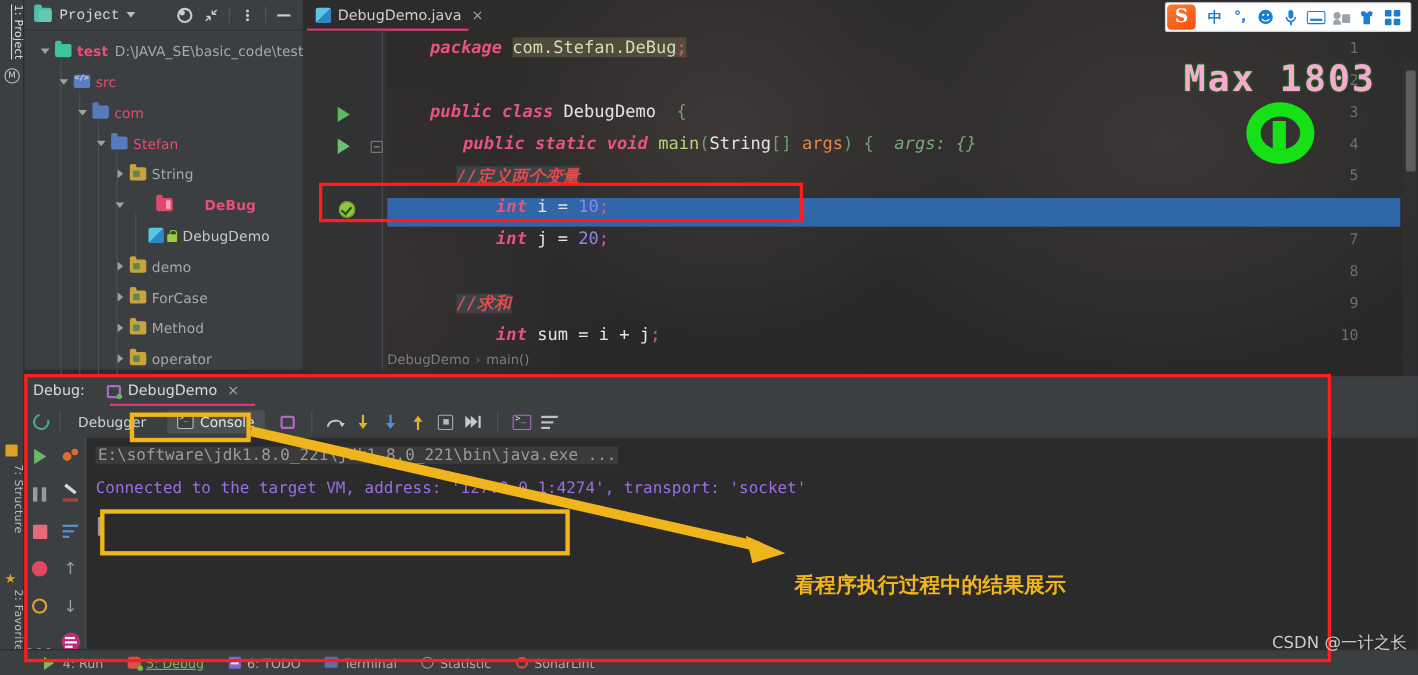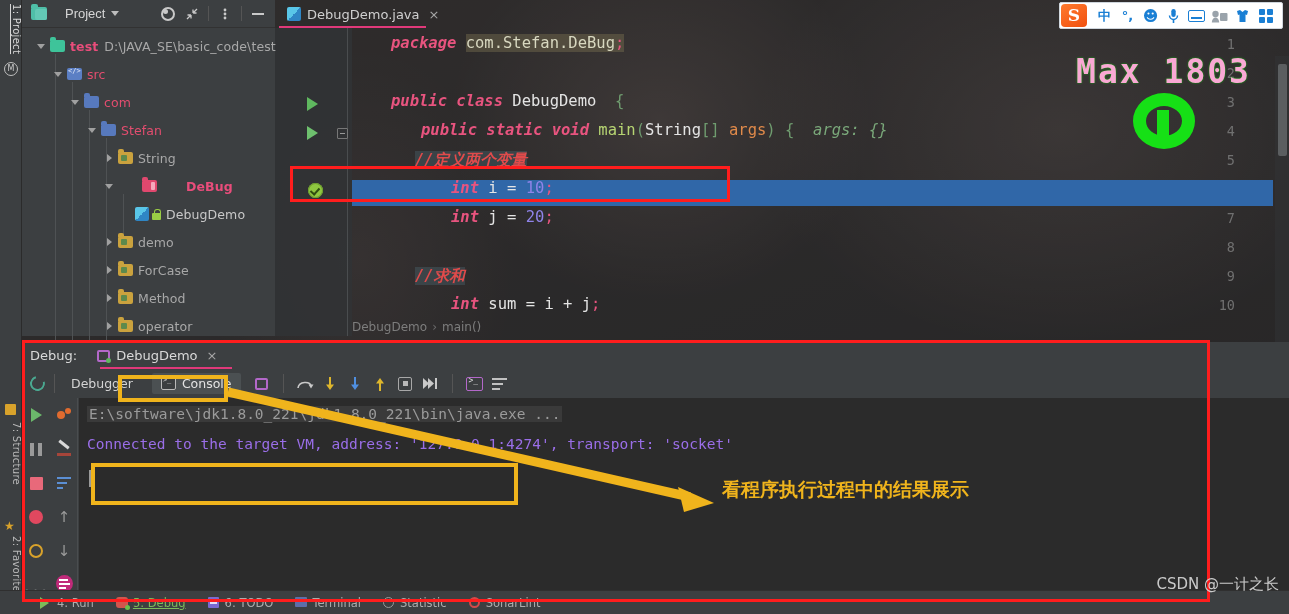--- a/index.html
+++ b/index.html
@@ -72,21 +72,21 @@
     background: #4fbfa8; border-radius: 2px;
   }
   .pfolder-ic:before {
     content:""; position:absolute; left:0; top:-3px; width:7px;height:4px;
     background:#4fbfa8; border-radius: 2px 2px 0 0;
   }
   .pfolder-ic:after {
     content:""; position:absolute; left:4px; top:2px; width:12px;height:11px;
     background:#63c9b5; border-radius:2px;
   }
-  .ptitle { margin-left: 18px; font-size: 13px; color: #d6d6d6; font-family:Liberation Sans, sans-serif; }
+  .ptitle { margin-left: 7px; font-size: 13px; color: #d6d6d6; font-family:Liberation Mono, monospace; }
   .chev-dn {
     margin-left: 6px; width: 0;height:0;
     border-left:4px solid transparent;border-right:4px solid transparent;
     border-top:5px solid #bdbdbd;
   }
   .phead-actions { margin-left:auto; display:flex; align-items:center; gap:2px; padding-right:6px; }
   .ic-btn { width: 22px; height: 22px; position: relative; display:flex; align-items:center; justify-content:center; }
   .target-ic { width:14px;height:14px;border-radius:50%;border:2px solid #c9c9c9; }
   .target-ic:after{content:"";position:absolute;width:5px;height:5px;border-radius:50%;background:#c9c9c9;}
   .minus-ic { width:12px;height:2px;background:#c9c9c9; }
@@ -780,16 +780,16 @@
 
   <div class="anno yellow-box" style="left:118px; top:375px; width:110px; height:27px;"></div>
 
   <div class="anno yellow-box" style="left:91px; top:463px; width:427px; height:42px;"></div>
 
   <svg class="anno" style="left:0; top:0; width:1289px; height:614px;">
     <path d="M228 392 L690 497" stroke="#f0b41c" stroke-width="9" fill="none" stroke-linecap="butt"></path>
     <path d="M714 503 L678 487 L684 512 Z" fill="#f0b41c"></path>
   </svg>
 
-  <div class="anno-text" style="left:722px; top:477px;">看程序执行过程中的结果展示</div>
+  <div class="anno-text" style="left:722px; top:519px;">看程序执行过程中的结果展示</div>
 
   <div class="watermark">CSDN @一计之长</div>
 </div>
 
 </body></html>

